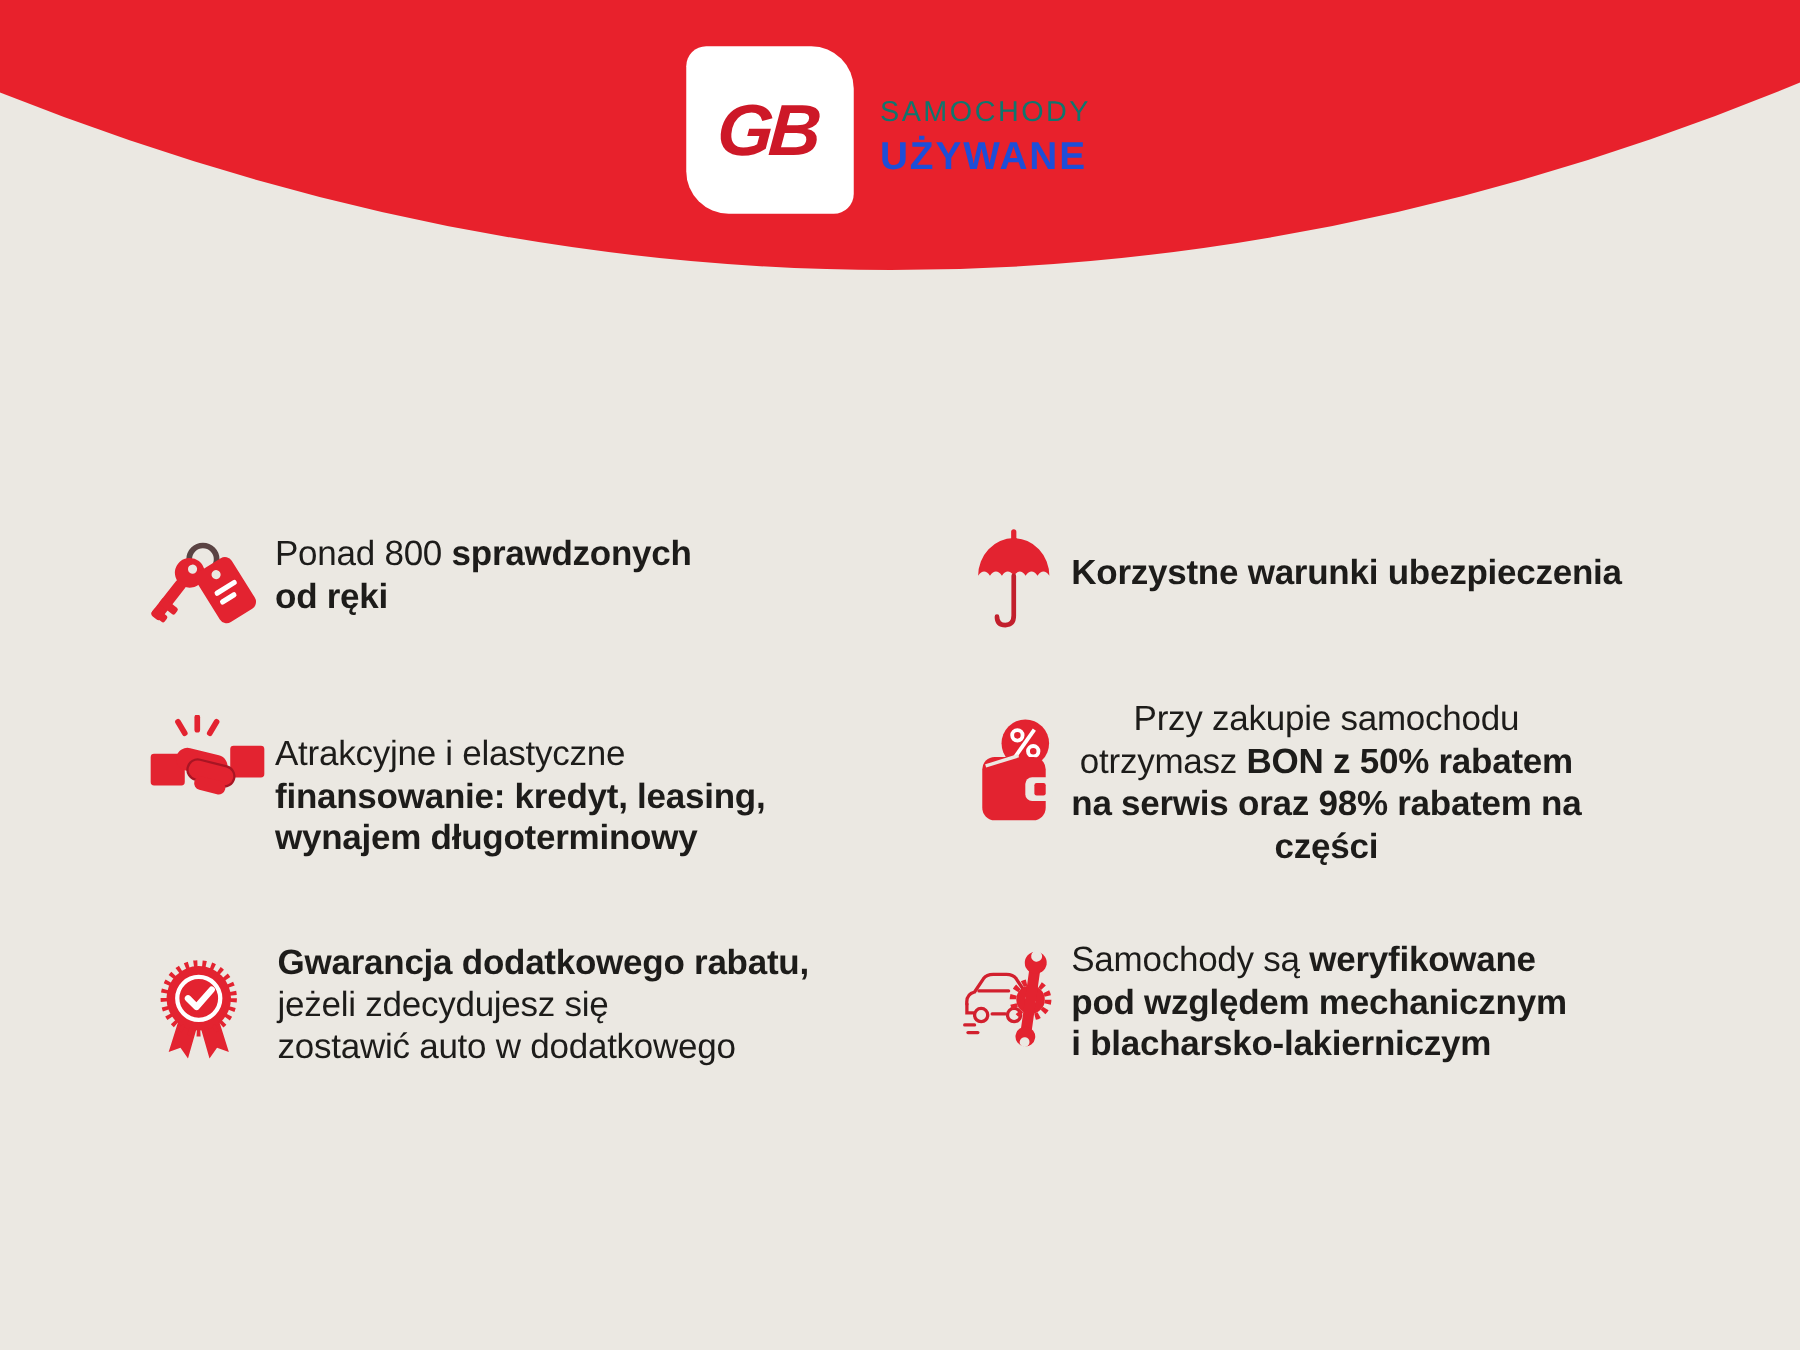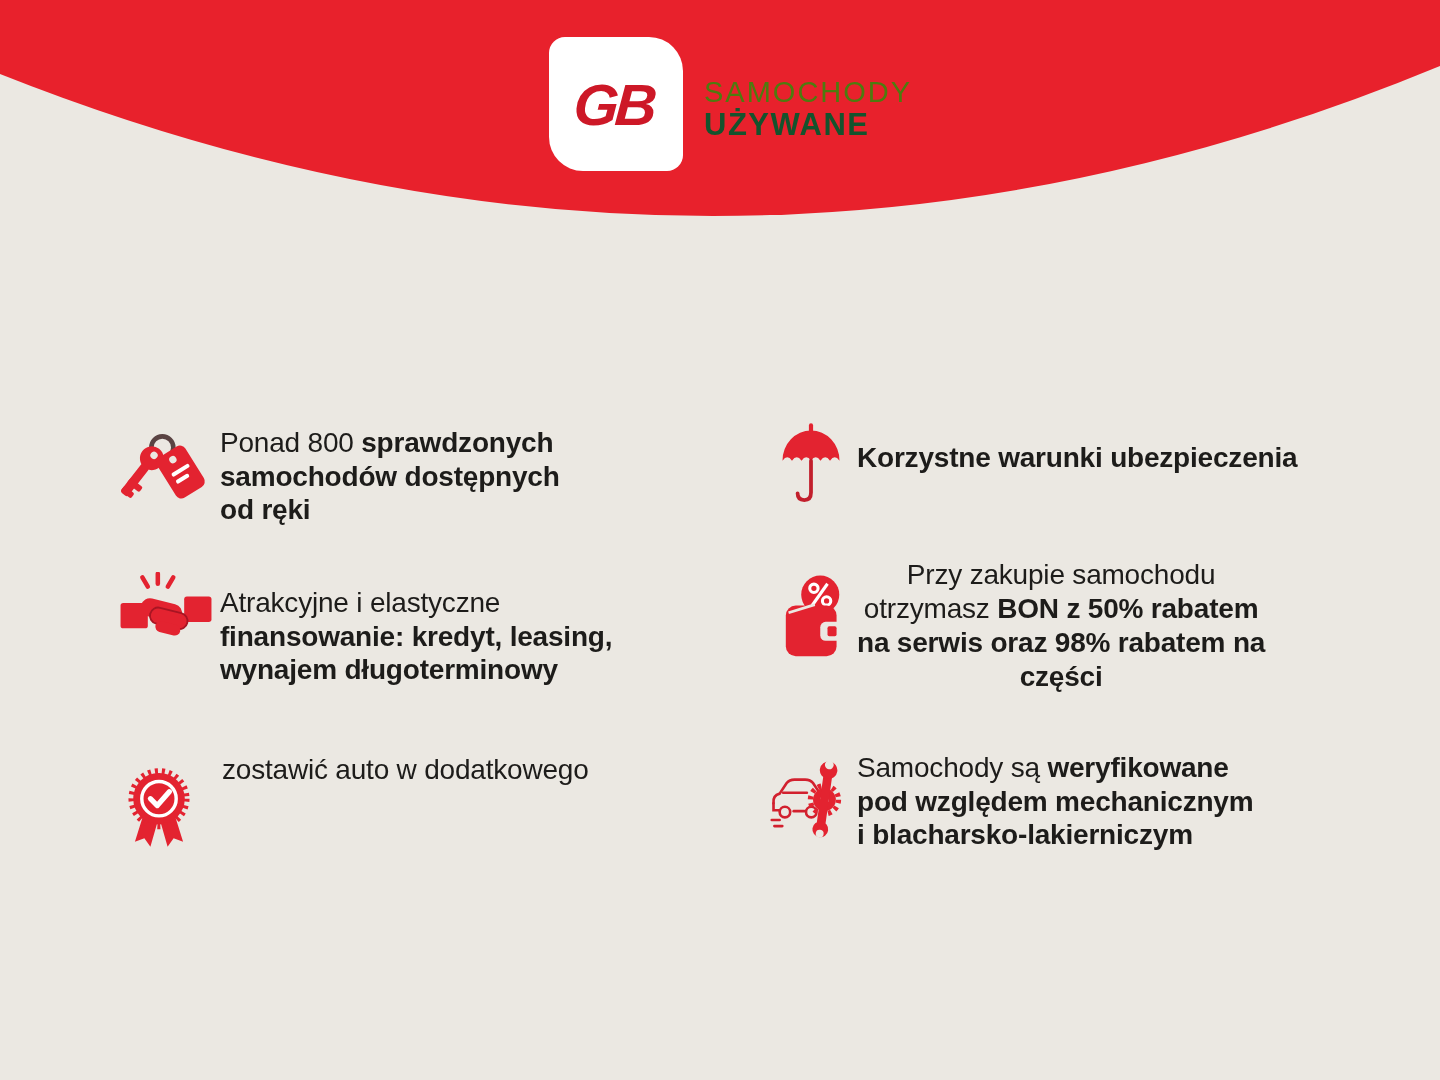--- a/index.html
+++ b/index.html
@@ -5,22 +5,22 @@
   html,body{margin:0;padding:0;}
   body{font-family:"Liberation Sans", sans-serif; background:#ebe8e2;}
   .canvas{position:relative;width:1440px;height:1080px;background:#ebe8e2;overflow:hidden;}
 
   
   .band{position:absolute;left:0;top:0;width:1440px;height:240px;display:block;}
   .logo-box{position:absolute;left:549px;top:37px;width:134px;height:134px;background:#ffffff;
     border-radius:16px 34px 16px 34px;display:flex;align-items:center;justify-content:center;}
   .gb{font-size:58px;font-weight:800;font-style:italic;color:#cd1827;letter-spacing:-4px;
       transform:skewX(-4deg);padding-right:6px;}
-  .brand-line1{position:absolute;left:704px;top:76px;color:#4d7c0f;font-size:29px;font-weight:500;letter-spacing:2px;}
-  .brand-line2{position:absolute;left:704px;top:107px;color:#14532d;font-size:31px;font-weight:800;letter-spacing:1.5px;}
+  .brand-line1{position:absolute;left:704px;top:76px;color:#0f766e;font-size:23px;font-weight:500;letter-spacing:2px;}
+  .brand-line2{position:absolute;left:704px;top:107px;color:#1d4ed8;font-size:31px;font-weight:800;letter-spacing:1.5px;}
 
   
   .feature{position:absolute;}
   .icon{position:absolute;}
   .icon svg{width:100%;height:100%;display:block;}
   .ftext{position:absolute;color:#1d1c1a;font-size:28px;line-height:33.5px;letter-spacing:-0.2px;white-space:nowrap;}
   .ftext .line{display:block;}
   .ftext span{font-weight:400;}
   .ftext span.b{font-weight:700;}
 </style>
@@ -57,21 +57,20 @@
           </g>
         <g transform="rotate(-32 66 46)">
           <circle cx="66" cy="30" r="4" fill="#ebe8e2"></circle>
           <rect x="56" y="42" width="22" height="4.5" rx="2" fill="#ffffff"></rect>
           <rect x="56" y="51" width="16" height="4.5" rx="2" fill="#ffffff"></rect>
         </g>
       </svg>
     </div>
     <div class="ftext" style="left:100px;top:2px;">
         <div class="line"><span>Ponad 800 </span><span class="b">sprawdzonych</span></div>
-        <div class="line"><span class="b">samochodów dostępnych</span></div>
         <div class="line"><span class="b">od ręki</span></div>
       </div>
   </div>
 
   <div class="feature" style="left:118px;top:568px;width:560px;height:120px;">
     <div class="icon" style="left:2px;top:4px;width:92px;height:80px;">
       <svg viewBox="0 0 100 88">
         <g stroke="#e32330" stroke-width="5" stroke-linecap="round">
           <line x1="30" y1="16" x2="24" y2="6"></line>
           <line x1="41" y1="13" x2="41" y2="2"></line>
@@ -100,20 +99,22 @@
           <polygon points="20,56 36,66 28,94 21,84 10,88"></polygon>
           <polygon points="56,56 40,66 48,94 55,84 66,88"></polygon>
         </g>
         <circle cx="38" cy="38" r="30" fill="#e32330"></circle>
         <circle cx="38" cy="38" r="32" fill="none" stroke="#e32330" stroke-width="7" stroke-dasharray="3.5 4.6"></circle>
         <circle cx="38" cy="38" r="20" fill="none" stroke="#ffffff" stroke-width="4"></circle>
         <path d="M28,38 l8,8 l14,-16" fill="none" stroke="#ffffff" stroke-width="6" stroke-linecap="round" stroke-linejoin="round"></path>
       </svg>
     </div>
     <div class="ftext" style="left:96px;top:1px;">
+        <div class="line"><span class="b">Gwarancja dodatkowego rabatu,</span></div>
+        <div class="line"><span>jeżeli zdecydujesz się</span></div>
         <div class="line"><span>zostawić auto w dodatkowego</span></div>
       </div>
   </div>
 
   <div class="feature" style="left:780px;top:420px;width:600px;height:100px;">
     <div class="icon" style="left:0px;top:2px;width:62px;height:84px;">
       <svg viewBox="0 0 74 100">
         <path d="M37,4 L37,12" stroke="#e32330" stroke-width="5" stroke-linecap="round"></path>
         <path d="M3,46 A34,36 0 0 1 71,46 Q65.3,38 59.7,46 Q54,38 48.3,46 Q42.7,38 37,46 Q31.3,38 25.7,46 Q20,38 14.3,46 Q8.7,38 3,46 Z" fill="#e32330"></path>
         <path d="M37,46 L37,84 q0,9 -8,9 q-8,0 -8,-8" fill="none" stroke="#c21f2c" stroke-width="4.5" stroke-linecap="round"></path>

